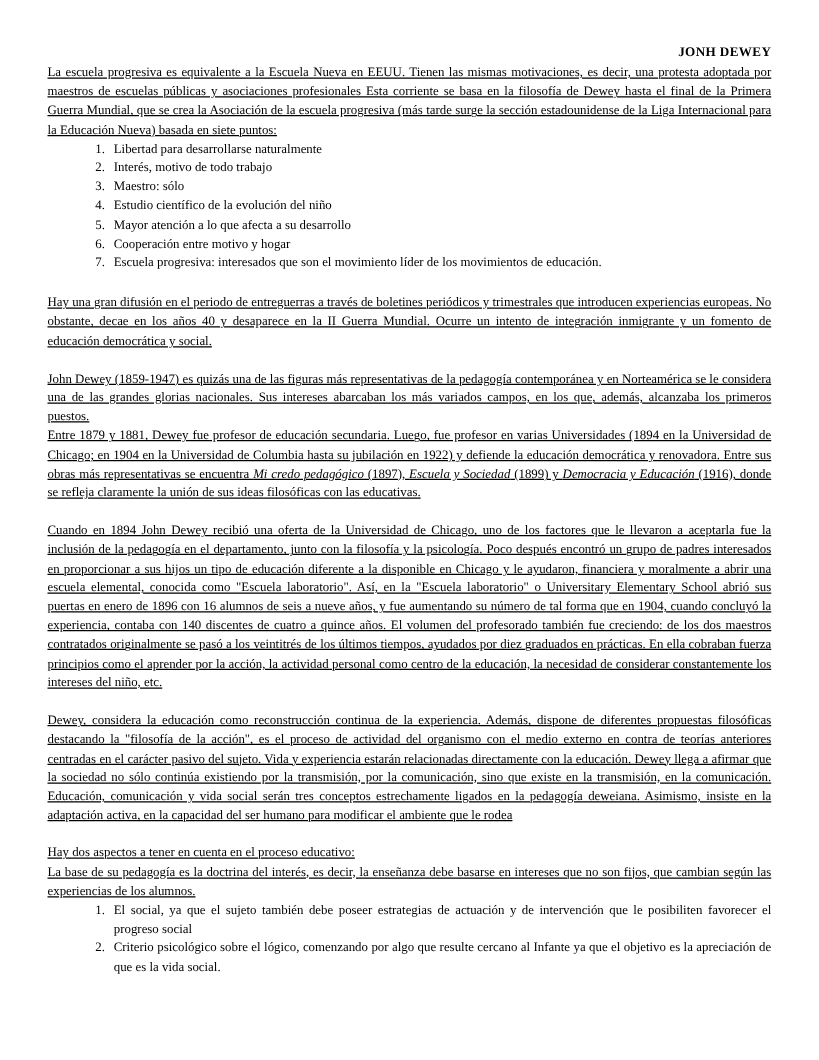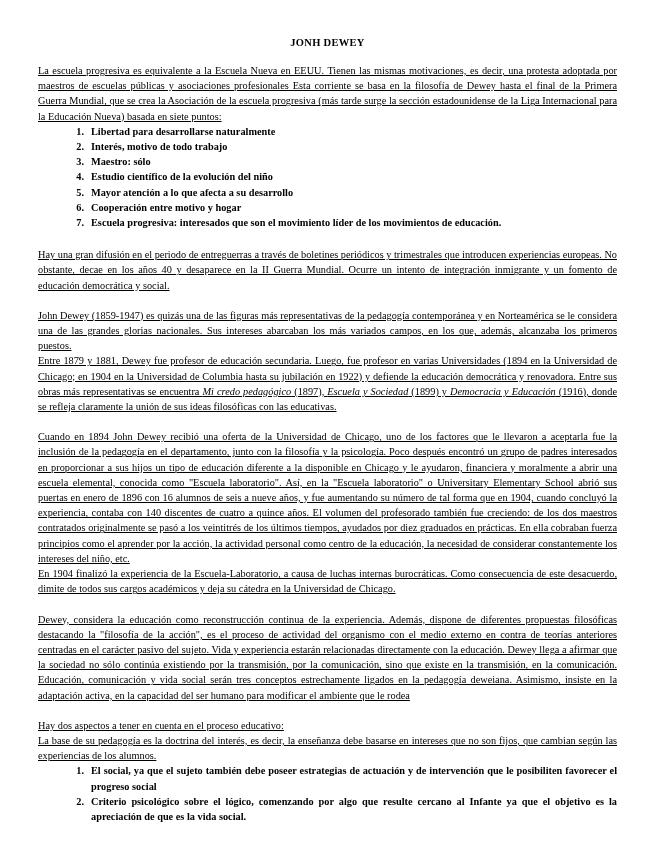--- a/index.html
+++ b/index.html
@@ -19,39 +19,38 @@
     box-sizing: border-box;
     width: 655px;
     height: 848px;
     padding: 36px 38px 0 38px;
     background: #ffffff;
   }
   .doc-title {
     font-size: 10.5px;
     line-height: 14px;
     letter-spacing: 0.3px;
-    margin: 0 0 13px 0;
-    text-align: center;
+    margin: 0 0 1px 0;
+    text-align: right;
     white-space: pre;
   }
   p.para {
     font-size: 10.3px;
     line-height: 15.2px;
     text-align: justify;
     text-justify: inter-word;
     margin: 0;
     hyphens: none;
     text-decoration: underline;
   }
   ol.numlist {
     margin: 0;
     padding: 0;
     list-style: none;
     counter-reset: item;
-    font-weight: bold;
   }
   ol.numlist > li {
     counter-increment: item;
     position: relative;
     font-size: 10.3px;
     line-height: 15.2px;
     padding-left: 53px;
     text-align: justify;
     text-justify: inter-word;
   }
@@ -109,21 +108,20 @@
   <div class="spacer-md"></div>
 
   <p class="para">John Dewey (1859-1947) es quizás una de las figuras más representativas de la pedagogía contemporánea y en Norteamérica se le considera una de las grandes glorias nacionales. Sus intereses abarcaban los más variados campos, en los que, además, alcanzaba los primeros puestos.</p>
 
   <p class="para"><span>Entre 1879 y 1881, Dewey fue profesor de educación secundaria. Luego, fue profesor en varias Universidades (1894 en la Universidad de Chicago; en 1904 en la Universidad de Columbia hasta su jubilación en 1922) y defiende la educación democrática y renovadora. Entre sus obras más representativas se encuentra </span><em class="title-italic">Mi credo pedagógico</em><span> (1897), </span><em class="title-italic">Escuela y Sociedad</em><span> (1899) y </span><em class="title-italic">Democracia y Educación</em><span> (1916), donde se refleja claramente la unión de sus ideas filosóficas con las educativas.</span></p>
 
   <div class="spacer-md"></div>
 
   <p class="para">Cuando en 1894 John Dewey recibió una oferta de la Universidad de Chicago, uno de los factores que le llevaron a aceptarla fue la inclusión de la pedagogía en el departamento, junto con la filosofía y la psicología. Poco después encontró un grupo de padres interesados en proporcionar a sus hijos un tipo de educación diferente a la disponible en Chicago y le ayudaron, financiera y moralmente a abrir una escuela elemental, conocida como "Escuela laboratorio". Así, en la "Escuela laboratorio" o Universitary Elementary School abrió sus puertas en enero de 1896 con 16 alumnos de seis a nueve años, y fue aumentando su número de tal forma que en 1904, cuando concluyó la experiencia, contaba con 140 discentes de cuatro a quince años. El volumen del profesorado también fue creciendo: de los dos maestros contratados originalmente se pasó a los veintitrés de los últimos tiempos, ayudados por diez graduados en prácticas. En ella cobraban fuerza principios como el aprender por la acción, la actividad personal como centro de la educación, la necesidad de considerar constantemente los intereses del niño, etc.</p>
 
-  <p class="para">En 1904 finalizó la experiencia de la Escuela-Laboratorio, a causa de luchas internas burocráticas. Como consecuencia de este desacuerdo, dimite de todos sus cargos académicos y deja su cátedra en la Universidad de Chicago.</p>
 
   <div class="spacer-md"></div>
 
   <p class="para">Dewey, considera la educación como reconstrucción continua de la experiencia. Además, dispone de diferentes propuestas filosóficas destacando la "filosofía de la acción", es el proceso de actividad del organismo con el medio externo en contra de teorías anteriores centradas en el carácter pasivo del sujeto. Vida y experiencia estarán relacionadas directamente con la educación. Dewey llega a afirmar que la sociedad no sólo continúa existiendo por la transmisión, por la comunicación, sino que existe en la transmisión, en la comunicación. Educación, comunicación y vida social serán tres conceptos estrechamente ligados en la pedagogía deweiana. Asimismo, insiste en la adaptación activa, en la capacidad del ser humano para modificar el ambiente que le rodea</p>
 
   <div class="spacer-md"></div>
 
   <p class="para">Hay dos aspectos a tener en cuenta en el proceso educativo:</p>
 
   <p class="para">La base de su pedagogía es la doctrina del interés, es decir, la enseñanza debe basarse en intereses que no son fijos, que cambian según las experiencias de los alumnos.</p>

